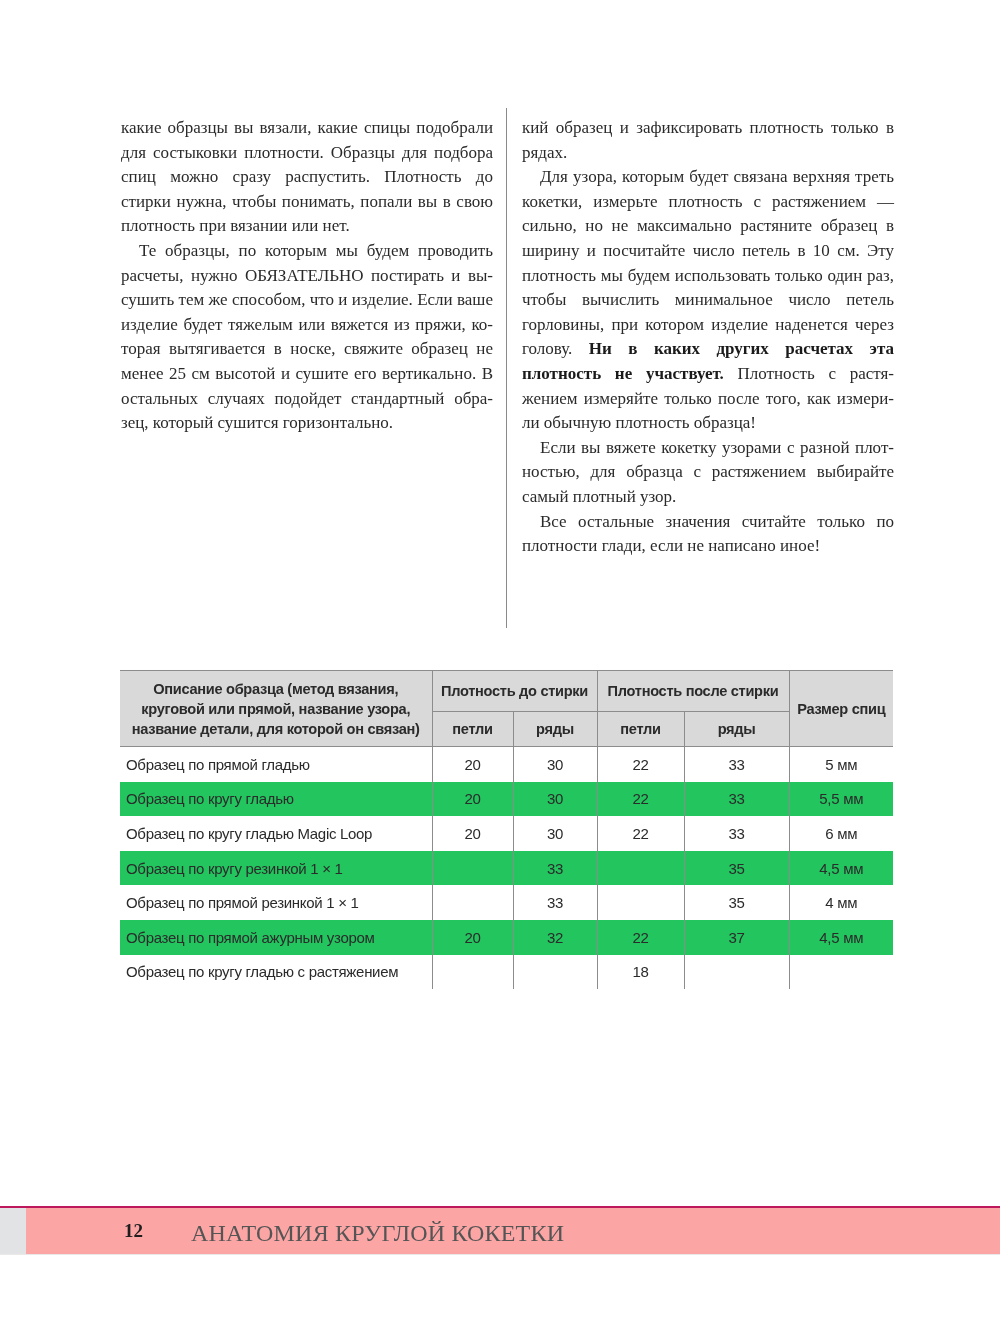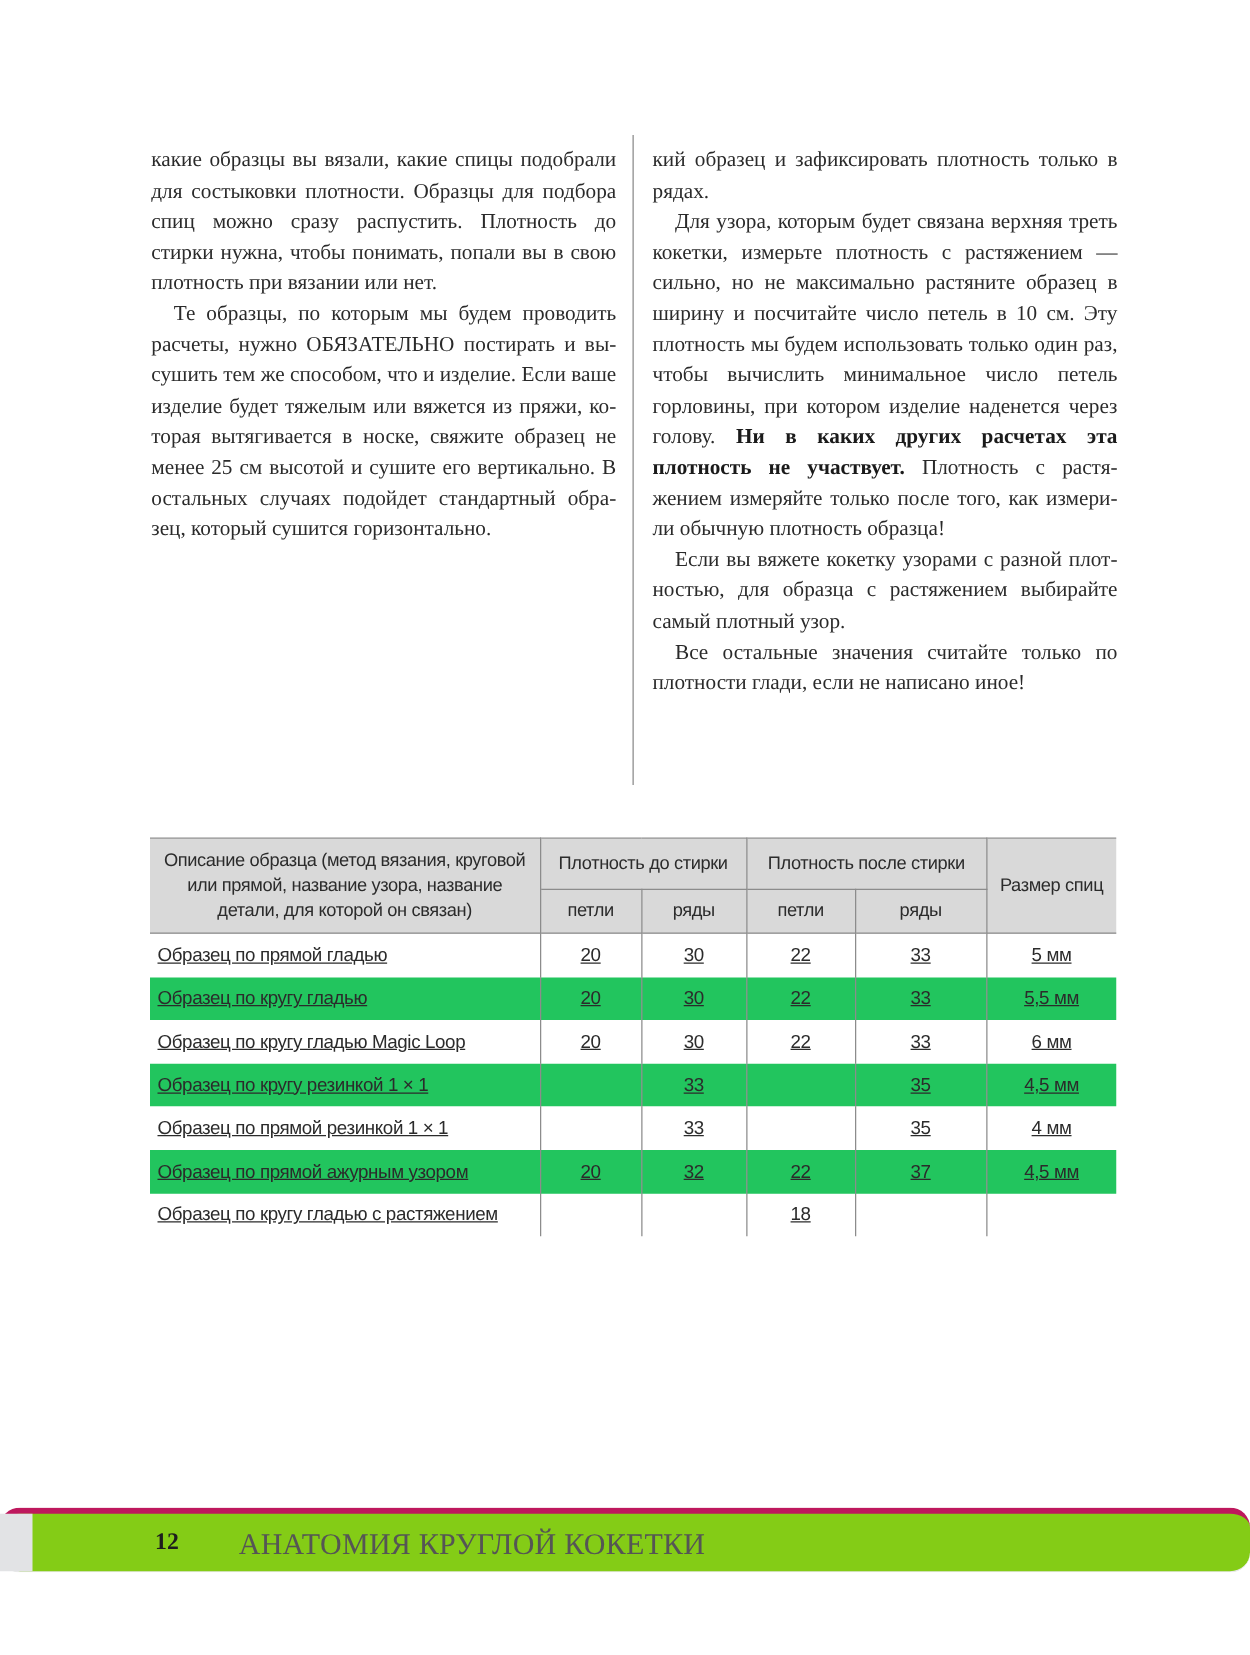--- a/index.html
+++ b/index.html
@@ -16,40 +16,39 @@
     .col b { font-weight: bold; color: #1a1a1a; }
     #col-divider {
       position: absolute; left: 506px; top: 108px; width: 1px; height: 520px; background: #8a8a8a;
     }
     table#samples {
       position: absolute; left: 120px; top: 670px; width: 773px;
       border-collapse: collapse; table-layout: fixed;
       font-family: "Liberation Sans", sans-serif; font-size: 15px; color: #2b2b2b;
     }
     #samples th {
-      background: #d9d9d9; font-weight: normal; font-size: 14.6px; color: #2b2b2b;
+      background: #d9d9d9; font-weight: bold; font-size: 14.6px; color: #2b2b2b;
       border: 1px solid #8c8c8c; padding: 0 4px; text-align: center; line-height: 20px;
       letter-spacing: -0.3px;
     }
     #samples th.top { height: 40px; }
     #samples th.sub { height: 34px; }
     #samples td {
       height: 34.6px; padding: 0; text-align: center;
       border-left: 1px solid #8c8c8c; border-right: 1px solid #8c8c8c;
       letter-spacing: -0.3px;
-      text-decoration: underline;
     }
     #samples td.desc { text-align: left; padding-left: 6px; border-left: none; }
     #samples td.last { border-right: none; }
     #samples tr.shade td { background: #22c55e; }
     #samples thead tr:first-child th:first-child { border-left: none; }
     #samples thead tr:first-child th:last-child { border-right: none; }
     #footer-band {
-      position: absolute; left: 0; top: 1206px; width: 1000px; height: 46px; background: #84cc16;
-      border-top: 5px solid #be185d; border-bottom: 1px solid #e9e9ea; border-radius: 16px;
+      position: absolute; left: 0; top: 1206px; width: 1000px; height: 46px; background: #fca5a5;
+      border-top: 2px solid #be185d; border-bottom: 1px solid #e9e9ea;
     }
     #footer-band .edge { position: absolute; left: 0; top: 0; width: 26px; height: 46px; background: #e2e3e5; }
     #page-number {
       position: absolute; left: 124px; top: 12px; font-family: "Liberation Serif", serif;
       font-weight: bold; font-size: 19px; color: #1e1e1e;
     }
     #running-title {
       position: absolute; left: 191px; top: 12px; font-family: "Liberation Serif", serif;
       font-size: 24px; color: #555555; letter-spacing: 0.2px;
     }

